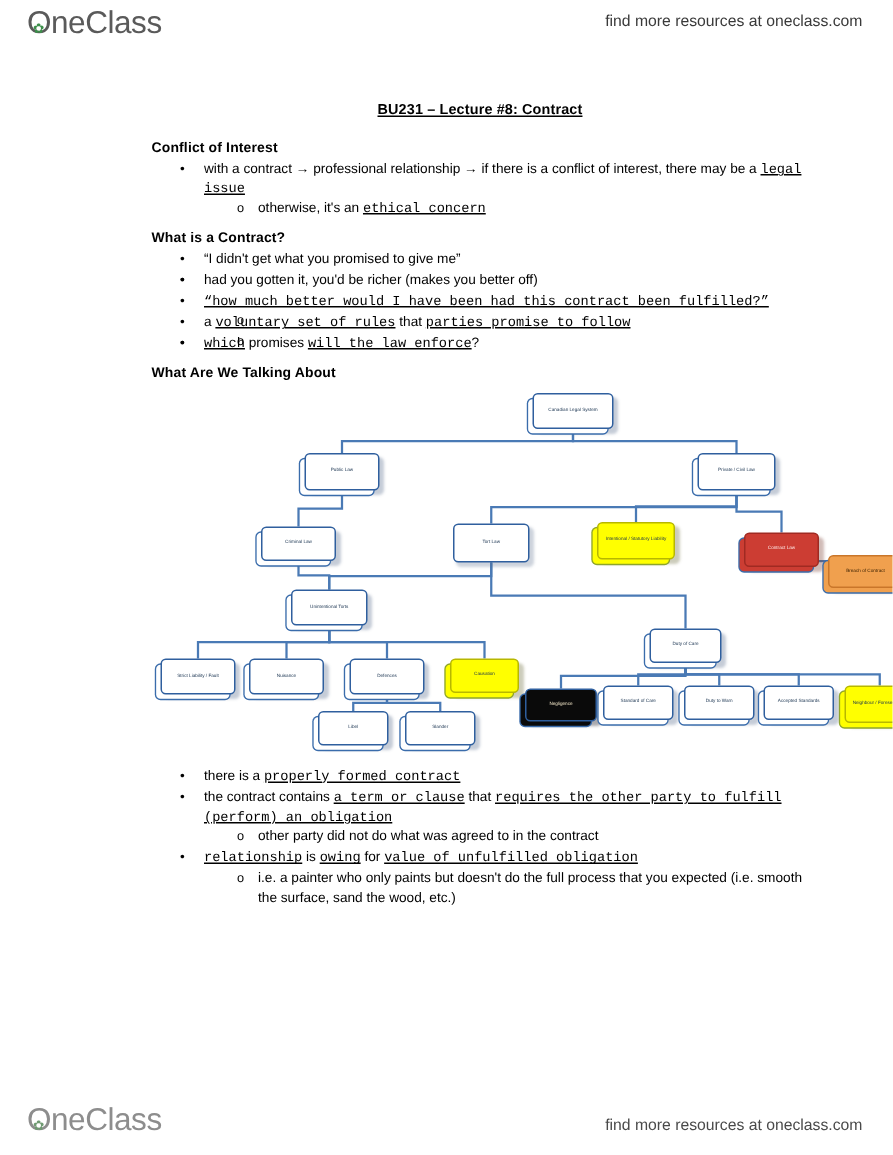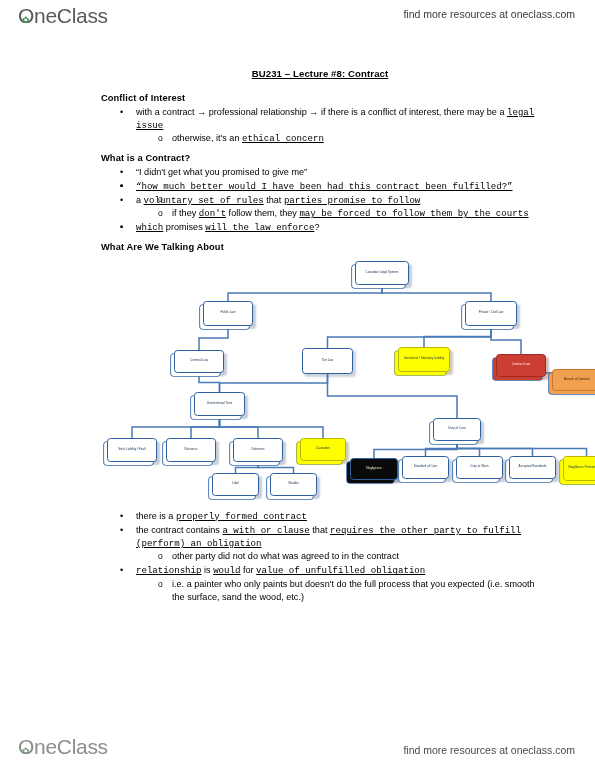--- a/index.html
+++ b/index.html
@@ -203,26 +203,26 @@
       <div class="section-head">Conflict of Interest</div>
       <ul class="lvl1">
         <li><span class="bullet">•</span><span>with a contract → professional relationship → if there is a conflict of interest, there may be a <u>legal issue</u></span><ul class="lvl2">
             <li><span class="bullet">o</span><span>otherwise, it's an <u>ethical concern</u></span></li>
           </ul></li>
       </ul>
       <div class="section-head">What is a Contract?</div>
       <ul class="lvl1">
         <li><span class="bullet">•</span><span>“I didn't get what you promised to give me”</span></li>
         <li><span class="bullet">•</span></li>
-        <li><span class="bullet">•</span></li>
+        <li><span class="bullet">•</span><span>had you gotten it, you'd be richer (makes you better off)</span></li>
         <li><span class="bullet">•</span><span><u>“how much better would I have been had this contract been fulfilled?”</u></span><ul class="lvl2">
             <li><span class="bullet">o</span></li>
           </ul></li>
         <li><span class="bullet">•</span><span>a <u>voluntary set of rules</u> that <u>parties promise to follow</u></span><ul class="lvl2">
-            <li><span class="bullet">o</span><span>if they <u>don't</u> follow them, they <u>may be forced to follow them by the courts</u></span></li>
+            <li><span class="bullet">o</span></li>
           </ul></li>
         <li><span class="bullet">•</span></li>
         <li><span class="bullet">•</span><span><u>which</u> promises <u>will the law enforce</u>?</span></li>
       </ul>
       <div class="section-head">What Are We Talking About</div>
       <div class="chart-wrap">
         <svg class="chart-svg" width="595" height="255">
           <path d="M 350 30 V 38 H 196 V 46" fill="none" stroke="#4a7ab5" stroke-width="1.5"></path>
           <path d="M 350 30 V 38 H 459 V 46" fill="none" stroke="#4a7ab5" stroke-width="1.5"></path>
           <path d="M 196 71 V 83 H 167 V 95" fill="none" stroke="#4a7ab5" stroke-width="1.5"></path>
@@ -262,24 +262,24 @@
         <div class="node black" style="left: 318px; top: 203px; width: 48px; height: 22px;">Negligence</div>
         <div class="node " style="left: 370px; top: 201px; width: 47px; height: 23px;">Standard of Care</div>
         <div class="node " style="left: 424px; top: 201px; width: 47px; height: 23px;">Duty to Warn</div>
         <div class="node " style="left: 477px; top: 201px; width: 47px; height: 23px;">Accepted Standards</div>
         <div class="node yellow" style="left: 531px; top: 201px; width: 47px; height: 25px;">Neighbour / Foreseeability</div>
         <div class="node " style="left: 180px; top: 218px; width: 47px; height: 23px;">Libel</div>
         <div class="node " style="left: 238px; top: 218px; width: 47px; height: 23px;">Slander</div>
       </div>
       <ul class="lvl1">
         <li><span class="bullet">•</span><span>there is a <u>properly formed contract</u></span></li>
-        <li><span class="bullet">•</span><span>the contract contains <u>a with or clause</u> that <u>requires the other party to fulfill (perform) an obligation</u></span><ul class="lvl2">
+        <li><span class="bullet">•</span><span>the contract contains <u>a term or clause</u> that <u>requires the other party to fulfill (perform) an obligation</u></span><ul class="lvl2">
             <li><span class="bullet">o</span><span>other party did not do what was agreed to in the contract</span></li>
           </ul></li>
-        <li><span class="bullet">•</span><span><u>relationship</u> is <u>would</u> for <u>value of unfulfilled obligation</u></span><ul class="lvl2">
+        <li><span class="bullet">•</span><span><u>relationship</u> is <u>owing</u> for <u>value of unfulfilled obligation</u></span><ul class="lvl2">
             <li><span class="bullet">o</span><span>i.e. a painter who only paints but doesn't do the full process that you expected (i.e. smooth the surface, sand the wood, etc.)</span></li>
           </ul></li>
       </ul>
     </div>
 </div>
 
 <div class="brand brand-footer" id="footer-brand">
   <span class="leaf-wrap">
     <span class="leaf">✿</span>
   </span>

